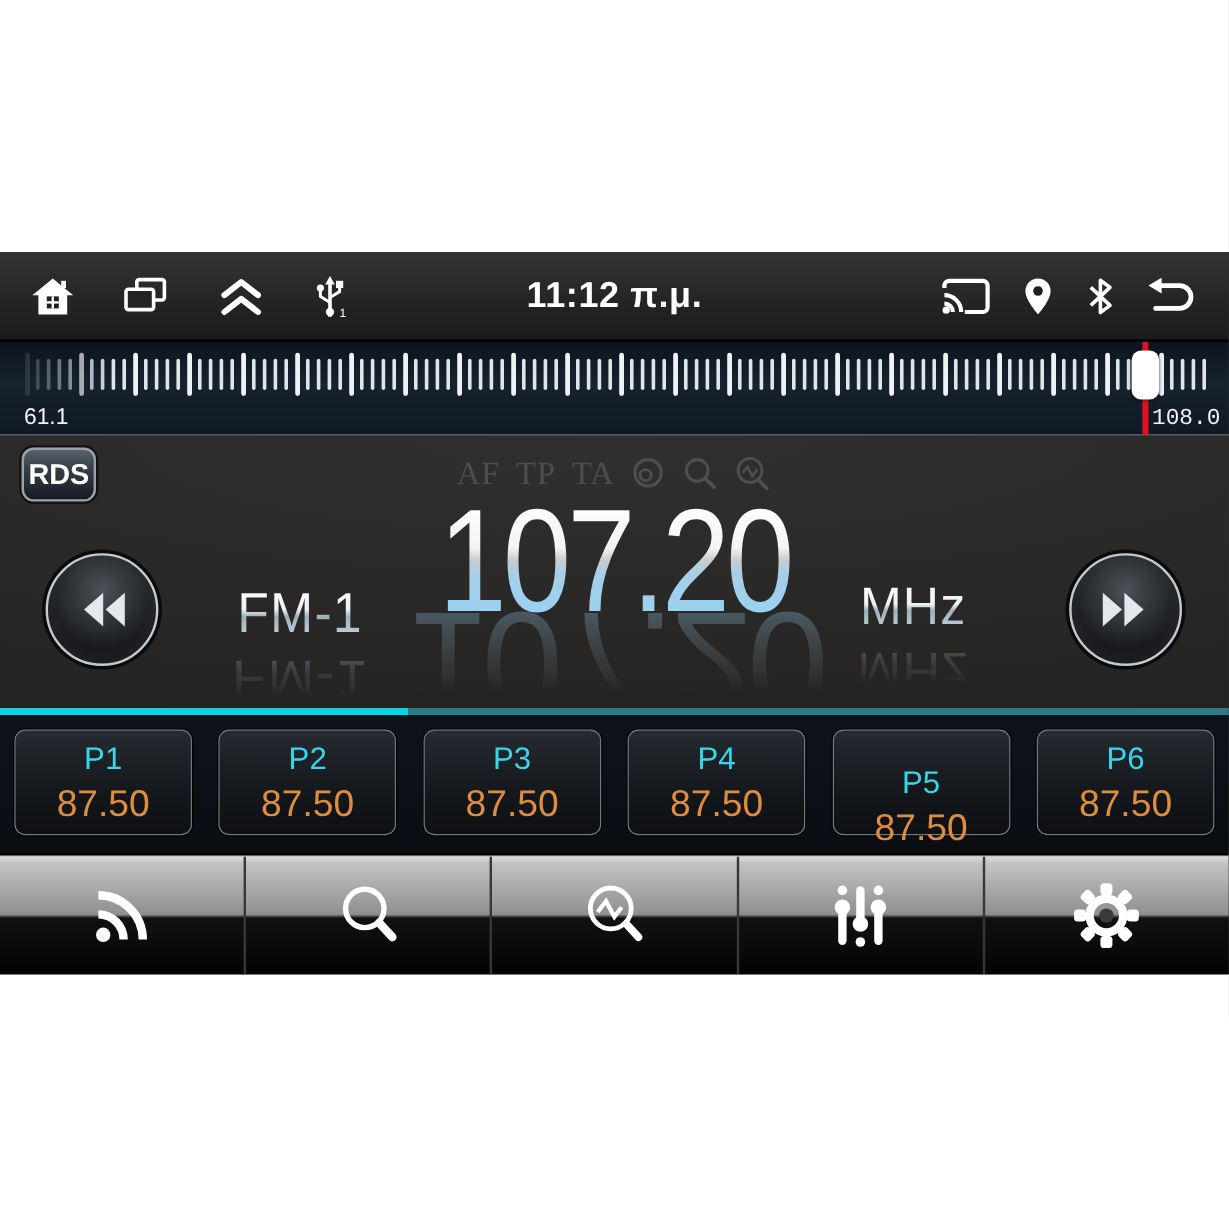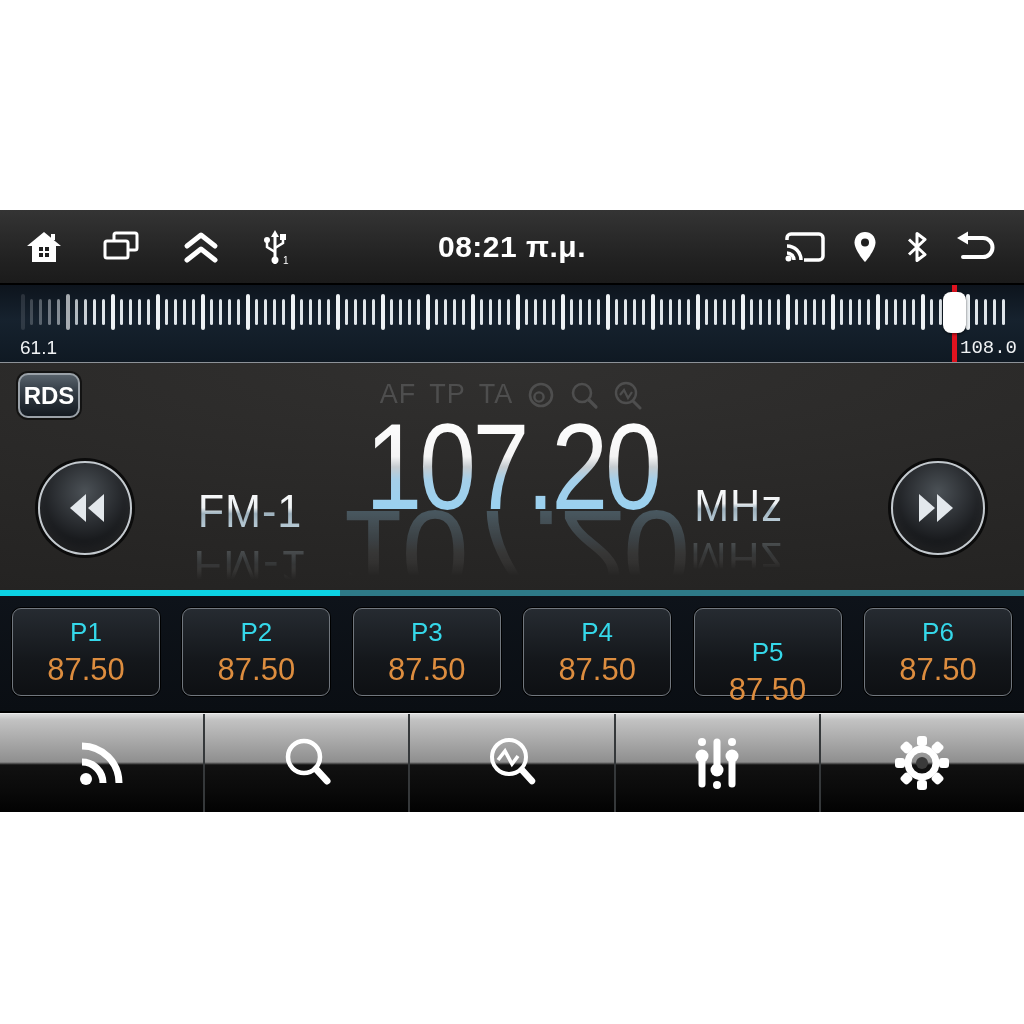--- a/index.html
+++ b/index.html
@@ -43,36 +43,36 @@
           overflow:hidden; }
 
   .rds-badge { position:absolute; left:18px; top:10px; width:62px; height:45px;
                border:2px solid #9aa1a8; border-radius:10px;
                background:linear-gradient(180deg,#58626b 0%,#38414a 35%,#141a21 100%);
                color:#fff; font-size:24px; font-weight:bold;
                display:flex; align-items:center; justify-content:center;
                box-shadow:0 0 0 2px rgba(0,0,0,.55); }
 
   .flags-row { position:absolute; top:16px; left:0; right:0;
-               display:flex; align-items:flex-end; justify-content:center; gap:13px;
-               color:#4e4e4e; font-size:27px; }
+               display:flex; align-items:flex-start; justify-content:center; gap:13px;
+               color:#4e4e4e; font-size:27px;font-family:Liberation Serif, serif; }
   .flags-row .flag { letter-spacing:1px; }
 
   .grad-silver { background:linear-gradient(180deg,#ffffff 0%,#eef1f3 45%,#9cb0bc 56%,#cfe0ea 100%);
                  -webkit-background-clip:text; background-clip:text;
                  -webkit-text-fill-color:transparent; color:#dfe6ea; }
   .grad-blue { background:linear-gradient(180deg,#ffffff 0%,#f4f4f4 40%,#c6ccd0 50%,#a5cfe9 62%,#96d2f2 100%);
                -webkit-background-clip:text; background-clip:text;
                -webkit-text-fill-color:transparent; color:#bcd9ec; }
 
   .band-wrap { position:absolute; left:150px; top:120px; width:200px; text-align:center; }
   .band-text { font-size:47px; letter-spacing:1px; transform:scaleX(.92); }
   .freq-wrap { position:absolute; left:0; right:0; top:52px; text-align:center; }
   .freq-text { font-size:122px; line-height:104px; letter-spacing:-4px; transform:scaleX(.84); }
-  .unit-wrap { position:absolute; left:690px; top:118px; width:170px; }
+  .unit-wrap { position:absolute; left:676px; top:118px; width:170px; text-align:center; }
   .unit-text { font-size:44px; letter-spacing:1px; transform:scaleX(.95); }
 
   .reflect-wrap { -webkit-mask-image:linear-gradient(to bottom, rgba(0,0,0,.55), transparent 72%);
                   mask-image:linear-gradient(to bottom, rgba(0,0,0,.55), transparent 72%);
                   opacity:.6; margin-top:2px; }
   .flipped { transform:scaleY(-1); }
 
   .seek-btn { position:absolute; top:98px; width:94px; height:94px; border-radius:50%;
               background:radial-gradient(circle at 50% 32%, #4b5156 0%, #2a2d31 42%, #0d0e10 78%);
               border:2px solid #c3c9ce;
@@ -142,21 +142,21 @@
           <path d="M13 24 L5 19 V14" stroke="#fff" stroke-width="2.5" fill="none"></path>
           <circle cx="5" cy="12" r="3" fill="#fff"></circle>
           <path d="M13 20 L21 15 V11" stroke="#fff" stroke-width="2.5" fill="none"></path>
           <rect x="18" y="6" width="6" height="6" fill="#fff"></rect>
           <circle cx="13" cy="32" r="3.5" fill="#fff"></circle>
           <text x="21" y="36" font-size="10" fill="#fff" font-family="Liberation Sans, sans-serif">1</text>
         </svg>
       </div>
     </div>
 
-    <div class="sb-time">08:21 π.μ.</div>
+    <div class="sb-time">11:12 π.μ.</div>
 
     <div class="sb-group sb-right">
       <div class="sb-ico">
         <svg width="42" height="34" viewBox="0 0 42 34">
           <path d="M3 10 V8 a4 4 0 0 1 4 -4 h28 a4 4 0 0 1 4 4 v18 a4 4 0 0 1 -4 4 H20" fill="none" stroke="#fff" stroke-width="3.5"></path>
           <path d="M3 23 a7 7 0 0 1 7 7" fill="none" stroke="#fff" stroke-width="3.5"></path>
           <path d="M3 16 a14 14 0 0 1 14 14" fill="none" stroke="#fff" stroke-width="3.5"></path>
           <circle cx="4.5" cy="28.5" r="3" fill="#fff"></circle>
         </svg>
       </div>

